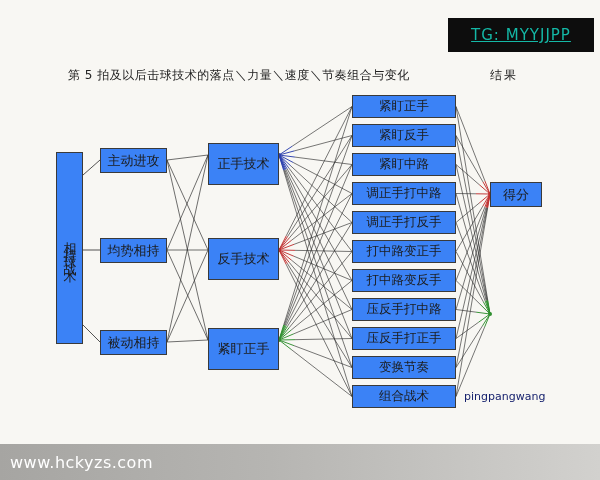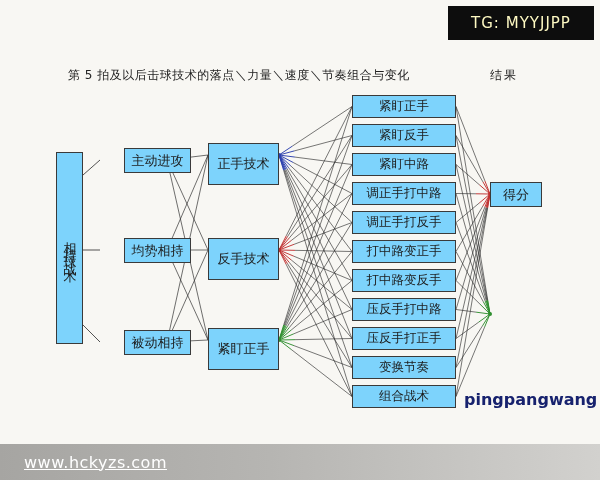--- a/index.html
+++ b/index.html
@@ -4,56 +4,56 @@
 <style>
   html,body{margin:0;padding:0;background:#ffffff;}
   .page{
     position:relative;width:600px;height:480px;overflow:hidden;
     background:#f8f7f3;
     font-family:"DejaVu Sans","Liberation Sans",sans-serif;
   }
   svg.lines{position:absolute;left:0;top:0;z-index:1;}
   .box{
     position:absolute;box-sizing:border-box;z-index:2;
-    border:1px solid #3a3a3a;background:#7dd3fc;color:#1c1c1c;
+    border:1px solid #3a3a3a;background:#3b82f6;color:#1c1c1c;
     display:flex;align-items:center;justify-content:center;
     font-size:13px;white-space:nowrap;
   }
   .root-box{left:56px;top:152px;width:27px;height:192px;}
   .root-box span{
     writing-mode:vertical-lr;text-orientation:upright;
     letter-spacing:7px;font-size:13px;
   }
-  .stage-box{left:100px;width:67px;height:25px;margin-left:24px;}
+  .stage-box{left:100px;width:67px;height:25px;}
   .tech-box{left:208px;width:71px;height:42px;}
   .tactic-box{left:352px;width:104px;height:23px;font-size:12.5px;}
   .outcome-box{left:490px;width:52px;height:25px;}
   .tg-box{
-    position:absolute;left:448px;top:6px;width:146px;height:34px;z-index:3;
-    background:#0d0d0d;color:#fef9c3;font-size:15px;letter-spacing:1px;
-    display:flex;align-items:center;justify-content:center;
+    position:absolute;left:448px;top:18px;width:146px;height:34px;z-index:3;
+    background:#0d0d0d;color:#14b8a6;font-size:15px;letter-spacing:1px;
+    display:flex;align-items:center;justify-content:center;text-decoration:underline;
   }
   .title{
     position:absolute;left:44px;top:67px;z-index:2;
     font-size:12px;color:#222;white-space:nowrap;letter-spacing:0.5px;margin-left:24px;
   }
   .result-label{
     position:absolute;left:490px;top:67px;z-index:2;
     font-size:12px;color:#222;letter-spacing:2px;
   }
   .ppw{
     position:absolute;left:464px;top:390px;z-index:3;
-    color:#17226e;font-weight:bold;font-size:16px;
+    color:#17226e;font-weight:normal;font-size:11px;
   }
   .bottom-bar{
     position:absolute;left:0;top:444px;width:600px;height:36px;z-index:3;
     background:linear-gradient(90deg,#a6a5a2 0%,#b6b5b2 45%,#d2d1ce 100%);
     display:flex;align-items:center;
   }
-  .bottom-bar span{color:#ffffff;font-size:16px;padding-left:24px;letter-spacing:0.5px;text-decoration:underline;}
+  .bottom-bar span{color:#ffffff;font-size:16px;padding-left:10px;letter-spacing:0.5px;}
 </style>
 </head>
 <body>
 
 <div class="page">
 
   <svg class="lines" id="lines" width="600" height="480" viewBox="0 0 600 480">
       <line x1="83" y1="175" x2="100" y2="160" stroke="#2b2b2b" stroke-width="0.9" stroke-opacity="0.9"></line>
       <line x1="83" y1="250" x2="100" y2="250" stroke="#2b2b2b" stroke-width="0.9" stroke-opacity="0.9"></line>
       <line x1="83" y1="325" x2="100" y2="342" stroke="#2b2b2b" stroke-width="0.9" stroke-opacity="0.9"></line>

